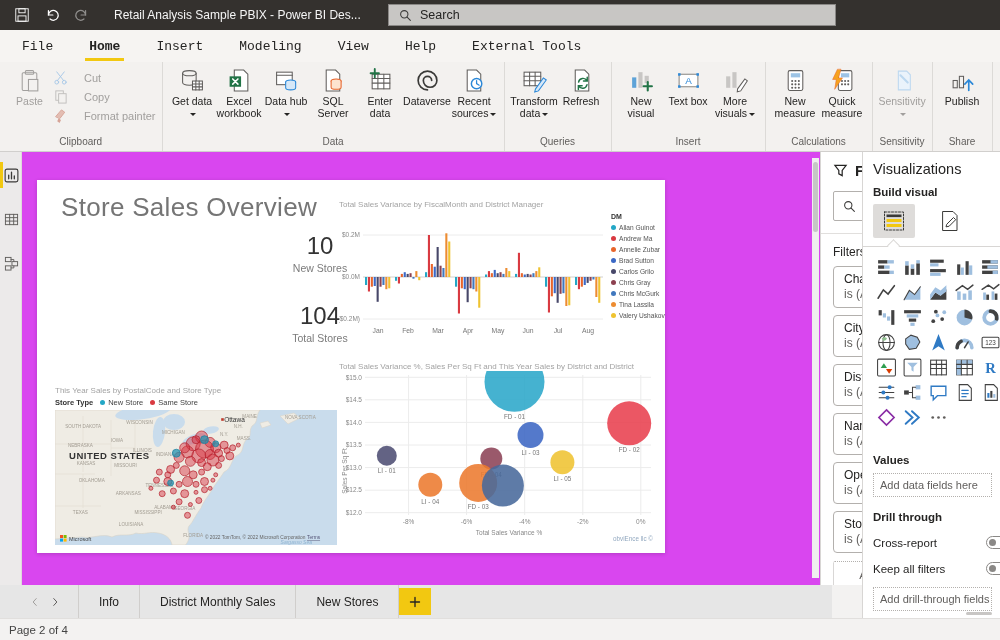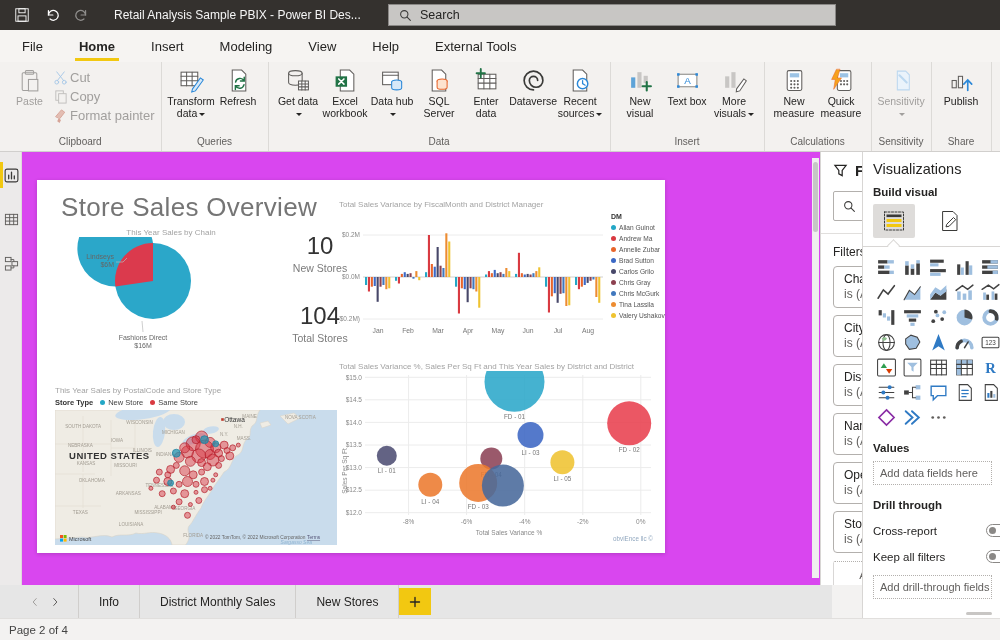--- a/index.html
+++ b/index.html
@@ -12,36 +12,36 @@
   
   .titlebar { height:30px; background:#34312e; display:flex; align-items:center; color:#fff; }
   .tb-ic { width:16px; height:16px; margin-left:14px; }
   .tb-ic.dim { opacity:.45; }
   .tb-title { font-size:12px; margin-left:24px; color:#f5f5f5; white-space:nowrap; }
   .tb-search { position:absolute; left:388px; top:4px; width:448px; height:22px; background:#c8c6c4; border:1px solid #8a8886; display:flex; align-items:center; color:#252423; font-size:12.5px; }
   .tb-search .ic { width:13px; height:13px; margin:0 8px 0 10px; }
 
   
   .menubar { height:32px; background:#f6f4f2; display:flex; align-items:center; padding-left:20px; gap:32px; }
-  .menu-item { font-size:13px; color:#252423; position:relative; cursor:default; padding:6px 2px; }
+  .menu-item { font-size:13px; color:#252423; position:relative; cursor:default; padding:6px 2px;font-family:Liberation Mono, monospace; }
   .menu-item.active { font-weight:bold; }
   .menu-item.active:after { content:""; position:absolute; left:-2px; right:-2px; bottom:-1px; height:3px; background:#f2c811; }
 
   
   .ribbon { height:90px; background:#f3f1ef; border-bottom:1px solid #d1cfcd; }
   .rb-groups { display:flex; height:100%; }
   .rb-group { display:flex; flex-direction:column; border-right:1px solid #dcdad7; padding:0 2px; }
   .rb-btns { display:flex; flex:1; align-items:flex-start; padding:5px 4px 0; }
   .rb-glabel { text-align:center; font-size:10px; color:#605e5c; padding:1px 4px 4px; }
   .rb-large { width:47px; display:flex; flex-direction:column; align-items:center; gap:2px; padding-top:1px; cursor:default; }
   .rb-large .ic { width:25px; height:25px; }
   .rb-txt { font-size:10.5px; line-height:1.18; text-align:center; color:#252423; }
   .rb-large.dis .rb-txt, .rb-small.dis { color:#a19f9d; }
   .rb-small-col { display:flex; flex-direction:column; gap:4px; padding-top:3px; }
-  .rb-small { display:flex; gap:2px; font-size:13px; white-space:nowrap; }
+  .rb-small { display:flex; align-items:center; gap:16px; font-size:11px; white-space:nowrap; }
   .rb-small .ic { width:15px; height:15px; }
   .caret { display:inline-block; width:0; height:0; border:3px solid transparent; border-top-color:currentColor; margin-left:2px; transform:translateY(2px); }
 
   
   .main { position:relative; height:433px; display:flex; }
   .leftnav { width:22px; background:#eceaea; border-right:1px solid #dddbd9; padding-top:8px; }
   .nav-item { position:relative; width:22px; height:30px; display:flex; align-items:center; justify-content:center; margin-bottom:14px; }
   .nav-item .ic { width:15px; height:15px; }
   .nav-item.active:before { content:""; position:absolute; left:0; top:2px; bottom:2px; width:3px; background:#f2c811; }
 
@@ -85,21 +85,21 @@
   .vz-sub { font-size:11.5px; font-weight:600; margin-top:9px; }
   .vz-tabs { display:flex; gap:14px; margin-top:6px; }
   .vz-tab { width:42px; height:34px; display:flex; align-items:center; justify-content:center; border-radius:2px; }
   .vz-tab.sel { background:#dedcda; }
   .vz-tab .ic { width:26px; height:24px; }
   .vz-divider { position:relative; height:1px; background:#d8d6d4; margin:8px 0 0 -10px; }
   .vz-divider .notch { position:absolute; left:26px; top:-5px; width:9px; height:9px; background:#fff; border-left:1px solid #d8d6d4; border-top:1px solid #d8d6d4; transform:rotate(45deg); }
   .vz-grid { display:flex; flex-wrap:wrap; margin-top:8px; width:140px; }
   .vz-cell { width:26px; height:25px; display:flex; align-items:center; justify-content:center; }
   .vz-cell .ic { width:21px; height:21px; }
-  .vz-values { font-size:11.5px; font-weight:600; margin-top:12px; }
+  .vz-values { font-size:11.5px; font-weight:600; margin-top:24px; }
   .vz-addbox { margin:7px 8px 0 0; border:1px dotted #b3b0ad; font-size:11px; color:#605e5c; padding:5px 6px; white-space:nowrap; overflow:hidden; }
   .vz-drill { font-size:11.5px; font-weight:600; margin-top:14px; }
   .vz-row { display:flex; align-items:center; justify-content:space-between; margin-top:13px; font-size:11.5px; color:#252423; }
   .toggle { flex:none; width:26px; height:13px; border:1px solid #8a8886; border-radius:8px; position:relative; margin-right:-12px; }
   .toggle:before { content:""; position:absolute; left:2px; top:2px; width:7px; height:7px; border-radius:50%; background:#8a8886; }
   .vz-hscroll { position:absolute; bottom:3px; right:8px; width:26px; height:3px; background:#c8c6c4; border-radius:2px; }
 
   
   .tabrow { position:relative; height:33px; width:832px; background:#e6e6e6; display:flex; align-items:stretch; z-index:1; }
   .tab-arrows { display:flex; align-items:center; gap:10px; padding:0 18px 0 30px; }
@@ -205,45 +205,20 @@
               </div>
             </div>
           </div>
           <div class="rb-glabel">Clipboard</div>
         </div>
         <div class="rb-group">
           <div class="rb-btns">
             <div class="rb-large">
               <span class="ic">
                 <svg viewBox="0 0 24 24" fill="none" stroke-width="1" stroke-linecap="round">
-                  <rect x="2" y="4" width="16" height="13" fill="#fff" stroke="#605e5c"></rect>
-                  <path d="M2 8 h16 M2 12.3 h16 M7.3 4 v13 M12.6 4 v13" stroke="#605e5c"></path>
-                  <path d="M13 20 L20.5 9.5 l2.8 2 L15.8 22 l-3.6 1 Z" fill="#d6e8f8" stroke="#2b88d8"></path>
-                </svg>
-              </span>
-              <span class="rb-txt">Transform data<i class="caret"></i></span>
-            </div>
-            <div class="rb-large">
-              <span class="ic">
-                <svg viewBox="0 0 24 24" fill="none" stroke-width="1" stroke-linecap="round">
-                  <path d="M6 2 h9 l4 4 v16 H6 Z" fill="#fff" stroke="#605e5c"></path>
-                  <path d="M9.2 13.5 a4.3 4.3 0 0 1 8 -1.3 M17.5 8.8 v3.6 h-3.6" stroke="#217346" stroke-width="1.4"></path>
-                  <path d="M17.3 16 a4.3 4.3 0 0 1 -8 1.2 M9 20.6 v-3.6 h3.6" stroke="#217346" stroke-width="1.4"></path>
-                </svg>
-              </span>
-              <span class="rb-txt">Refresh</span>
-            </div>
-          </div>
-          <div class="rb-glabel">Queries</div>
-        </div>
-        <div class="rb-group">
-          <div class="rb-btns">
-            <div class="rb-large">
-              <span class="ic">
-                <svg viewBox="0 0 24 24" fill="none" stroke-width="1" stroke-linecap="round">
                   <ellipse cx="9" cy="5" rx="6.5" ry="2.5" stroke="#605e5c"></ellipse>
                   <path d="M2.5 5 V14 a6.5 2.5 0 0 0 13 0 V5" stroke="#605e5c"></path>
                   <rect x="12" y="12.5" width="9.5" height="8.5" fill="#fff" stroke="#605e5c"></rect>
                   <path d="M12 15.3 h9.5 M12 18.1 h9.5 M15.2 12.5 v8.5 M18.4 12.5 v8.5" stroke="#605e5c"></path>
                 </svg>
               </span>
               <span class="rb-txt">Get data<i class="caret"></i></span>
             </div>
             <div class="rb-large">
               <span class="ic">
@@ -299,20 +274,45 @@
                 <svg viewBox="0 0 24 24" fill="none" stroke-width="1" stroke-linecap="round">
                   <path d="M5 2 h9 l4 4 v16 H5 Z" fill="#fff" stroke="#605e5c"></path>
                   <circle cx="14" cy="15" r="5" fill="#fff" stroke="#2b88d8" stroke-width="1.4"></circle>
                   <path d="M14 12 v3 l2.5 1.5" stroke="#2b88d8" stroke-width="1.2"></path>
                 </svg>
               </span>
               <span class="rb-txt">Recent sources<i class="caret"></i></span>
             </div>
           </div>
           <div class="rb-glabel">Data</div>
+        </div>
+        <div class="rb-group">
+          <div class="rb-btns">
+            <div class="rb-large">
+              <span class="ic">
+                <svg viewBox="0 0 24 24" fill="none" stroke-width="1" stroke-linecap="round">
+                  <rect x="2" y="4" width="16" height="13" fill="#fff" stroke="#605e5c"></rect>
+                  <path d="M2 8 h16 M2 12.3 h16 M7.3 4 v13 M12.6 4 v13" stroke="#605e5c"></path>
+                  <path d="M13 20 L20.5 9.5 l2.8 2 L15.8 22 l-3.6 1 Z" fill="#d6e8f8" stroke="#2b88d8"></path>
+                </svg>
+              </span>
+              <span class="rb-txt">Transform data<i class="caret"></i></span>
+            </div>
+            <div class="rb-large">
+              <span class="ic">
+                <svg viewBox="0 0 24 24" fill="none" stroke-width="1" stroke-linecap="round">
+                  <path d="M6 2 h9 l4 4 v16 H6 Z" fill="#fff" stroke="#605e5c"></path>
+                  <path d="M9.2 13.5 a4.3 4.3 0 0 1 8 -1.3 M17.5 8.8 v3.6 h-3.6" stroke="#217346" stroke-width="1.4"></path>
+                  <path d="M17.3 16 a4.3 4.3 0 0 1 -8 1.2 M9 20.6 v-3.6 h3.6" stroke="#217346" stroke-width="1.4"></path>
+                </svg>
+              </span>
+              <span class="rb-txt">Refresh</span>
+            </div>
+          </div>
+          <div class="rb-glabel">Queries</div>
         </div>
         <div class="rb-group">
           <div class="rb-btns">
             <div class="rb-large">
               <span class="ic">
                 <svg viewBox="0 0 24 24" fill="none" stroke-width="1" stroke-linecap="round">
                   <rect x="3" y="9" width="4" height="10" fill="#5ea3d8"></rect>
                   <rect x="9" y="4" width="4" height="15" fill="#c8c6c4"></rect>
                   <rect x="15" y="7.5" width="4" height="7" fill="#c8c6c4"></rect>
                   <path d="M18 13.5 v8 M14 17.5 h8" stroke="#217346" stroke-width="2"></path>
@@ -450,34 +450,20 @@
               <path d="M7.5 3.8 h3 v2.2 M7.5 12.7 h3 v-2.2" stroke="#605e5c"></path>
             </svg>
           </span>
         </div>
       </div>
 
     <div class="canvas">
       <div class="page">
         <div class="report-title">Store Sales Overview</div>
 
-        <div class="visual" style="left:18px;top:48px;width:268px;height:132px;">
-          <div class="vtitle" style="text-align:center;width:200px;margin-left:16px;">This Year Sales by Chain</div>
-          <div id="pieBody"><svg width="268" height="112" viewBox="0 0 268 112">
-                <path d="M98,44 L60.4,49.4 A38,38 0 1 1 98,6 Z" fill="#2BA7C9" transform="rotate(0)"></path>
-                <circle cx="98" cy="44" r="38" fill="#2BA7C9"></circle>
-                <path d="M98,44 L60.4,49.4 A38,38 0 0 1 98.0,6.0 Z" fill="#DB3A4D"></path>
-                <polyline points="61,25 68,25 72,21" fill="none" stroke="#b9b9b9" stroke-width=".7"></polyline>
-                <text x="59" y="22" font-size="7" fill="#666" text-anchor="end">Lindseys</text>
-                <text x="59" y="30" font-size="7" fill="#666" text-anchor="end">$6M</text>
-                <polyline points="88,95 87,84" fill="none" stroke="#b9b9b9" stroke-width=".7"></polyline>
-                <text x="88" y="103" font-size="7" fill="#666" text-anchor="middle">Fashions Direct</text>
-                <text x="88" y="111" font-size="7" fill="#666" text-anchor="middle">$16M</text>
-              </svg></div>
-        </div>
 
         <div class="visual" style="left:233px;top:52px;width:100px;">
           <div class="card-num">10</div>
           <div class="card-cap">New Stores</div>
         </div>
         <div class="visual" style="left:233px;top:122px;width:100px;">
           <div class="card-num">104</div>
           <div class="card-cap">Total Stores</div>
         </div>
 

